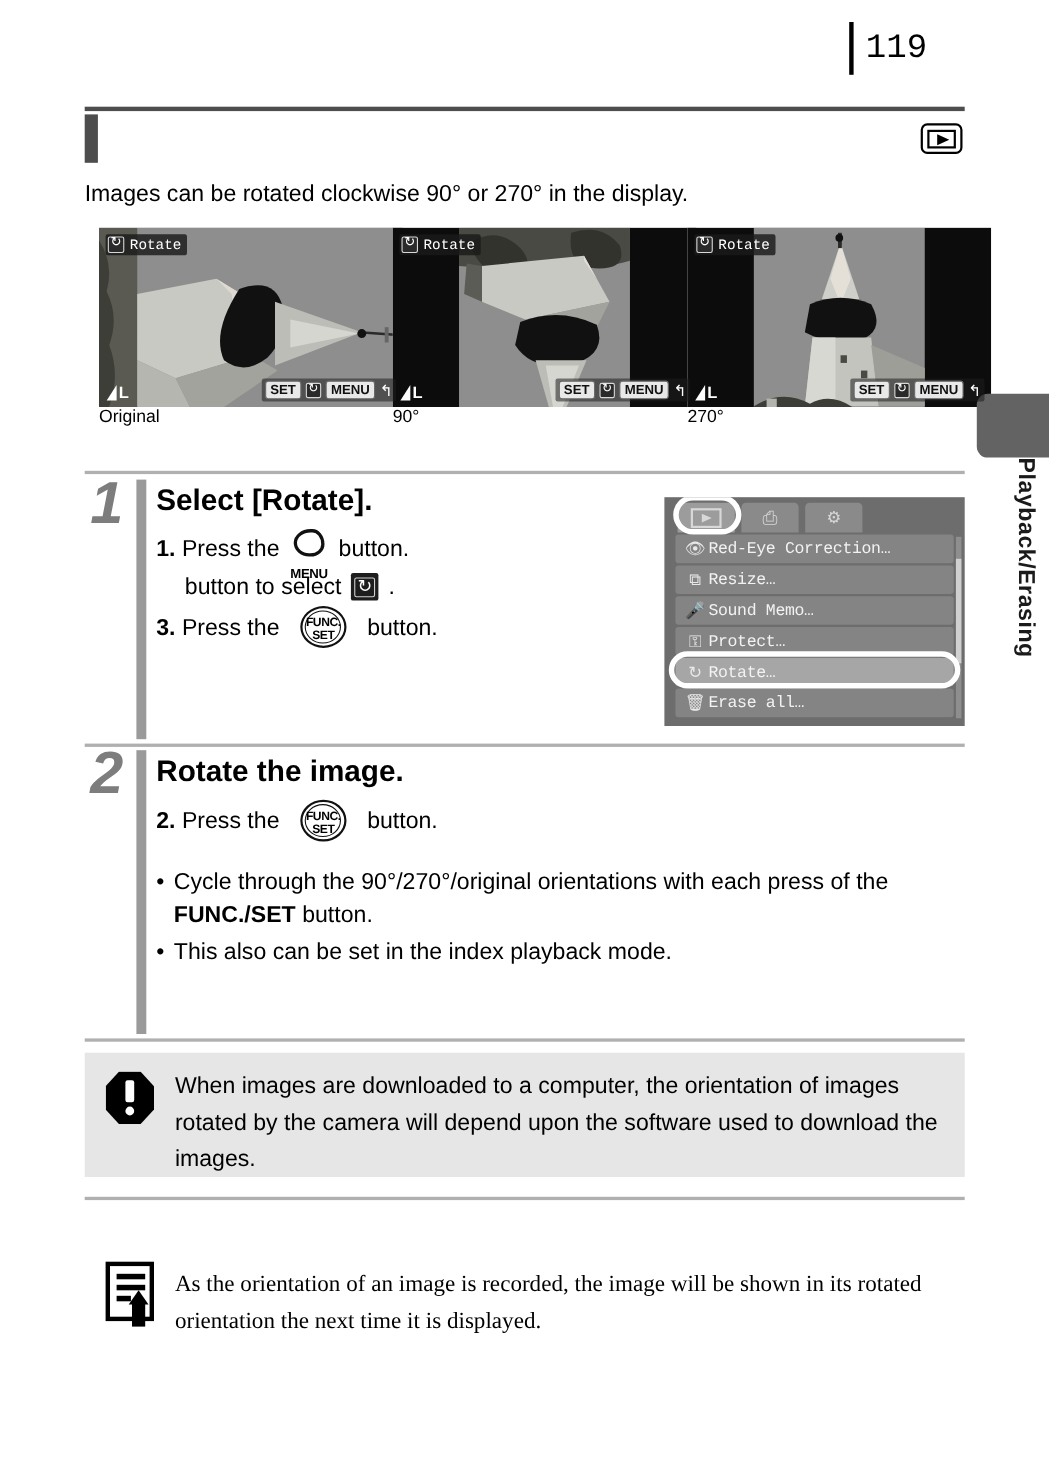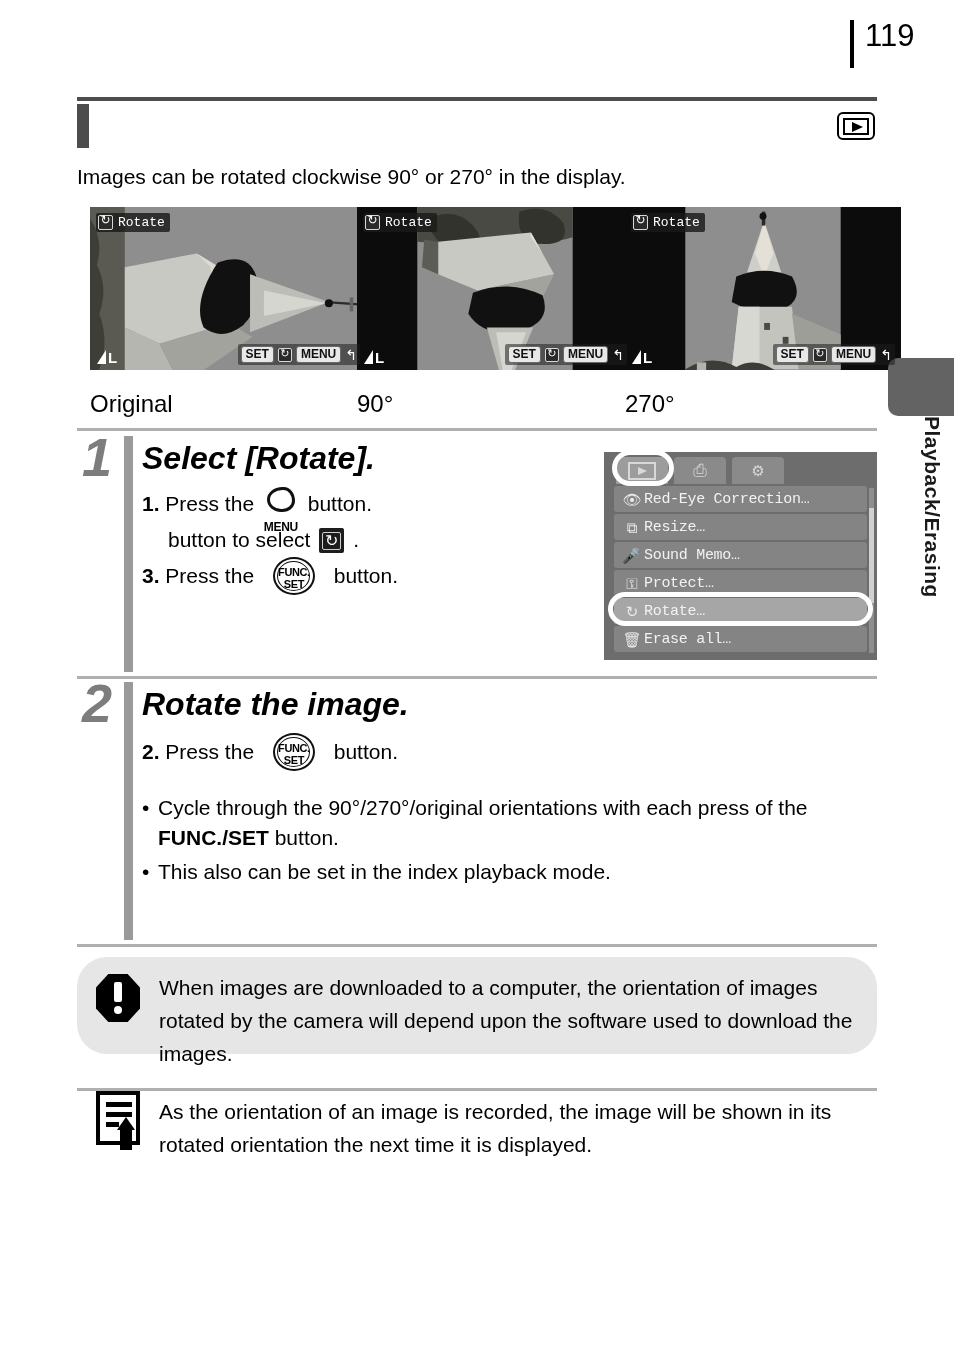--- a/index.html
+++ b/index.html
@@ -13,23 +13,25 @@
     position: relative;
     font-family: "Liberation Sans", sans-serif;
     color: #000000;
     overflow: hidden;
   }
 
   
   #page-number-block {
     position: absolute;
     top: 20px;
-    left: 850px;
-    display: flex;
+    left: 772px;
+    display: flex;
+    align-items: center;
     height: 48px;
+    font-family: Liberation Mono, monospace;
   }
   #page-number-rule {
     width: 4px;
     height: 48px;
     background: #000;
   }
   #page-number {
     font-size: 31px;
     line-height: 1;
     margin-left: 11px;
@@ -223,22 +225,22 @@
   }
   .ctrl-bar .mini-rot { width: 14px; height: 14px; }
   .ctrl-bar .mini-rot::after { font-size: 11px; line-height: 14px; }
   .ret-arrow {
     color: #fff;
     font-size: 14px;
     line-height: 14px;
   }
 
   .sample-caption {
-    margin-top: 20px;
-    font-size: 24px;
+    margin-top: 1px;
+    font-size: 16px;
   }
 
   
   .rule-thin {
     position: absolute;
     left: 77px;
     width: 800px;
     height: 3px;
     background: #b0b0b0;
   }
@@ -265,24 +267,23 @@
     left: 47px;
     top: 0;
     width: 9px;
     background: #9a9a9a;
   }
   .step-body {
     margin-left: 65px;
     padding-top: 4px;
   }
   .step-head {
-    font-size: 32px;
+    font-size: 27px;
     font-weight: bold;
     margin-bottom: 10px;
-    font-style: italic;
   }
   .sub {
     font-size: 21px;
     line-height: 34px;
     display: block;
   }
   .sub b { font-weight: bold; }
   .bullet {
     font-size: 21px;
     line-height: 30px;
@@ -524,24 +525,23 @@
     width: 5px; height: 95px;
     background: #d0d0d0;
   }
 
   
   #warn-box {
     position: absolute;
     left: 77px;
     top: 957px;
     width: 800px;
-    height: 97px;
+    height: 113px;
     background: #e6e6e6;
     display: flex;
-    border-radius: 30px;
   }
   #warn-icon-wrap {
     width: 82px;
     flex: 0 0 auto;
     display: flex;
     align-items: flex-start;
     justify-content: center;
     padding-top: 17px;
   }
   .excl-oct {
@@ -577,24 +577,25 @@
     position: absolute;
     left: 77px;
     top: 1088px;
     width: 800px;
     height: 3px;
     background: #b0b0b0;
   }
   #note-box {
     position: absolute;
     left: 77px;
-    top: 1081px;
+    top: 1137px;
     width: 800px;
     height: 100px;
     display: flex;
+    font-family: Liberation Serif, serif;
   }
   #note-icon-wrap {
     width: 82px;
     flex: 0 0 auto;
     display: flex;
     align-items: flex-start;
     justify-content: center;
     padding-top: 10px;
   }
   .memo-icon {

